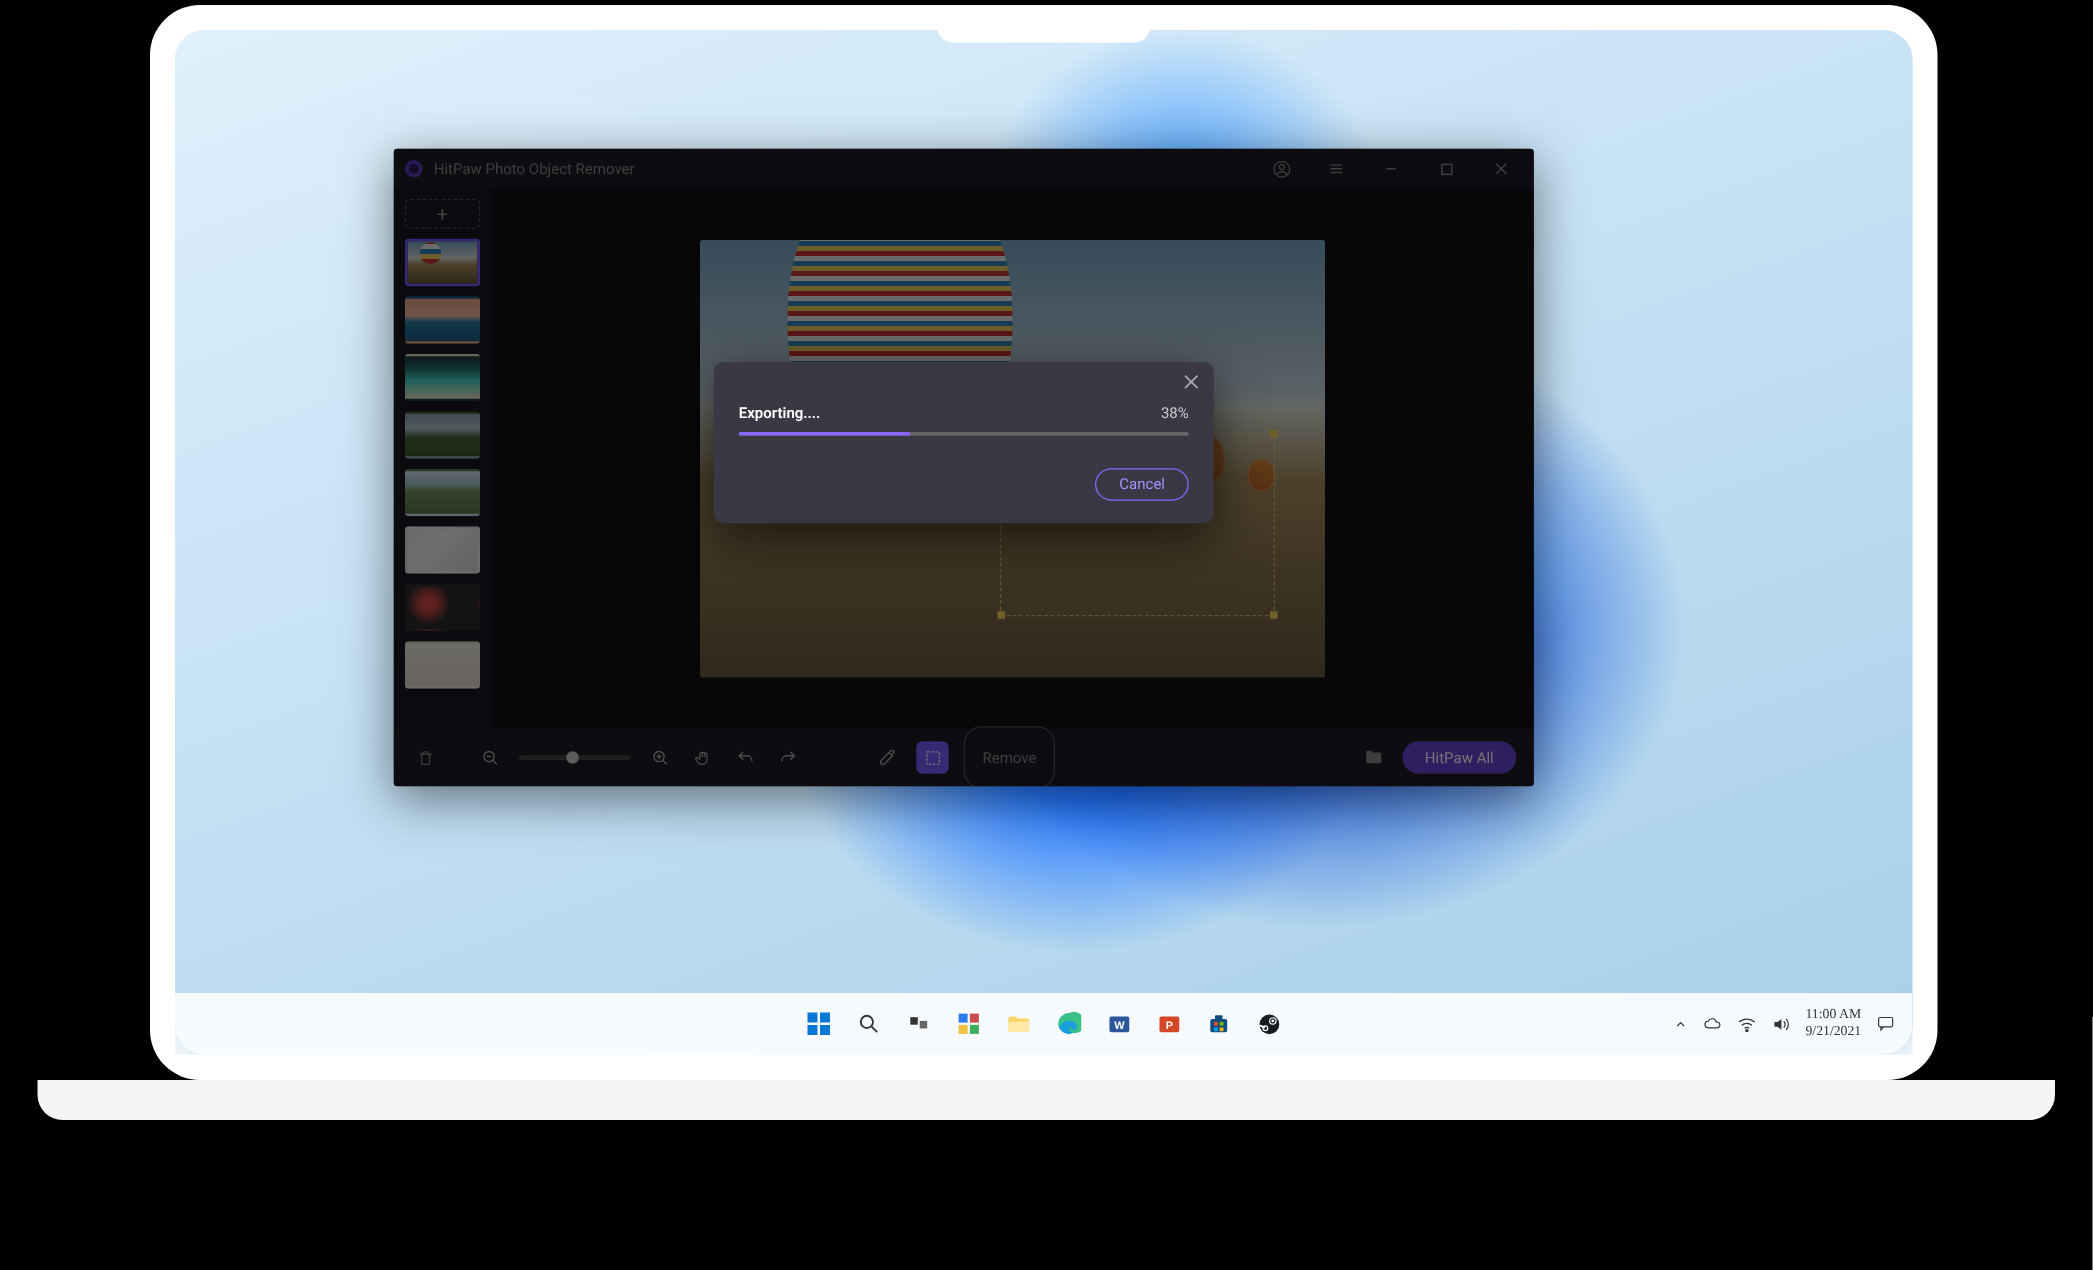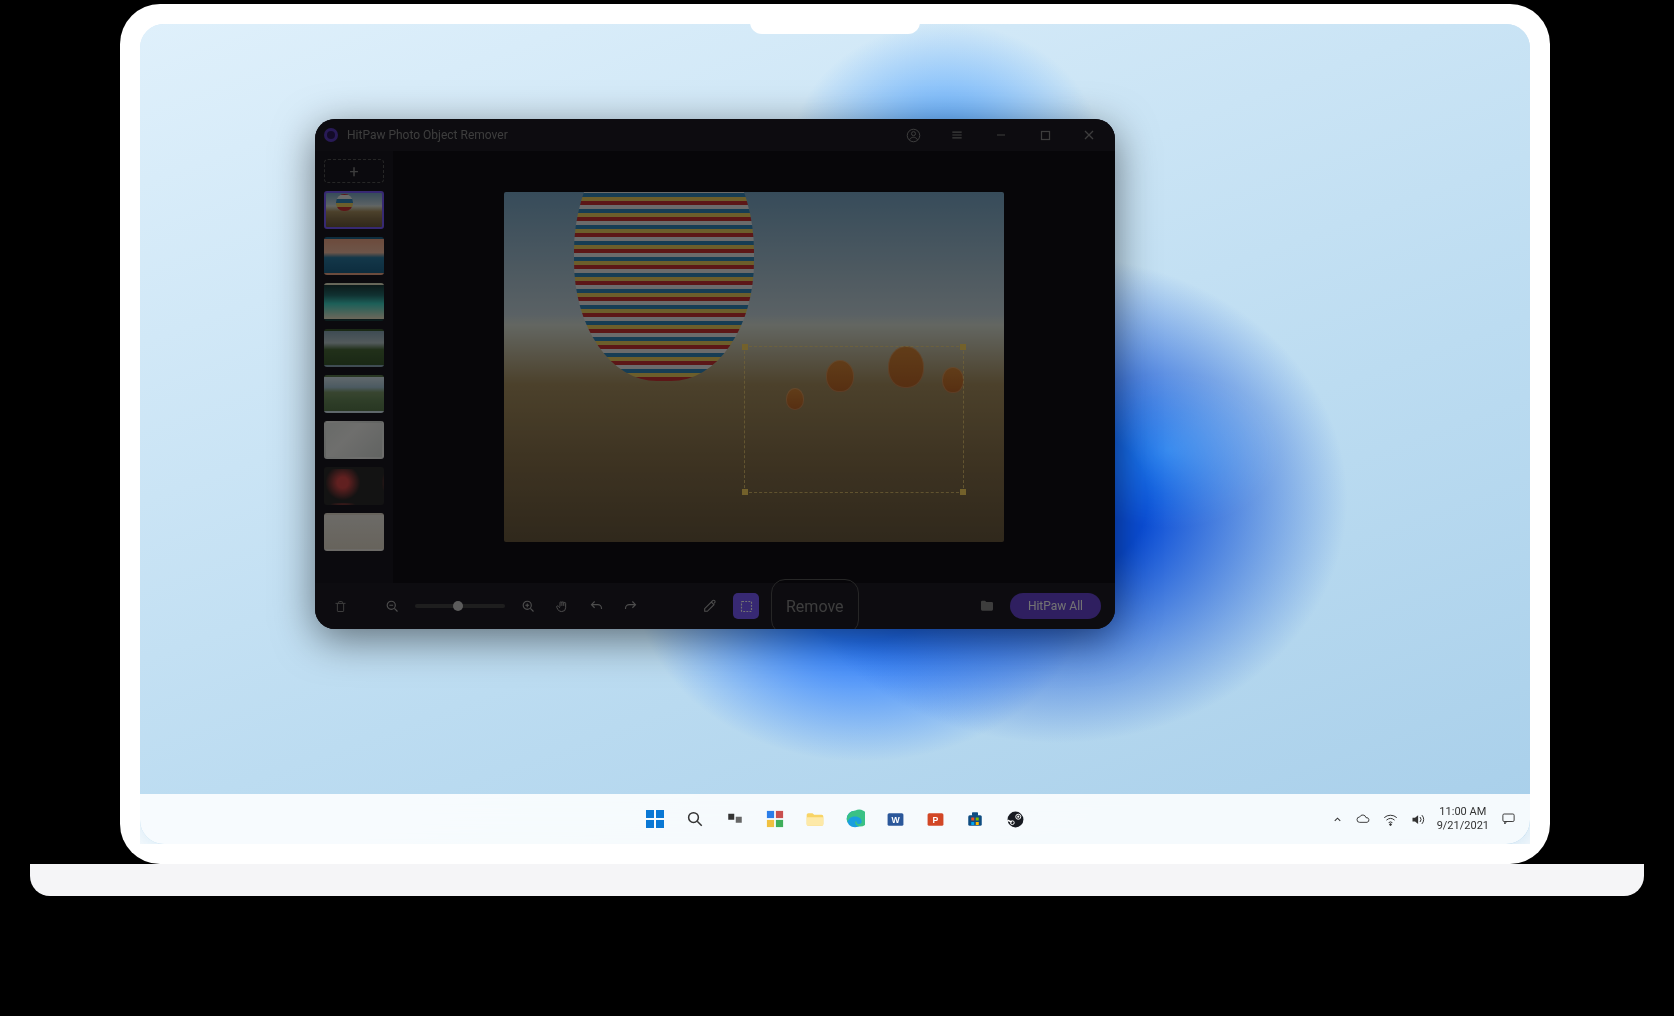--- a/index.html
+++ b/index.html
@@ -103,30 +103,30 @@
     position: absolute;
     right: 14px;
     top: 0;
     bottom: 0;
     display: flex;
     align-items: center;
     gap: 12px;
     font-size: 11px;
     color: #333;
   }
-  .tb-time { text-align: center; line-height: 1.25; }
+  .tb-time { text-align: left; line-height: 1.25; font-family: Liberation Serif, serif; }
   
   .app {
     position: absolute;
     left: 175px;
     top: 95px;
-    width: 800px;
+    width: 912px;
     height: 510px;
     background: #1a1820;
-    border-radius: 20px;
+    border-radius: 3px;
     overflow: hidden;
     color: #ddd;
     box-shadow: 0 10px 40px rgba(0,0,0,0.5);
   }
   .app-dim {
     position: absolute;
     inset: 0;
     background: rgba(0,0,0,0.55);
     z-index: 30;
     pointer-events: none;
@@ -225,21 +225,21 @@
     font-size: 13px;
   }
   .tool-icon { width:22px; height:22px; display:flex; align-items:center; justify-content:center; color:#aaa; }
   .tool-icon.active { background:#7b5cff; color:#fff; border-radius:5px; width:26px; height:26px;}
   .zoom-slider { width: 90px; height:4px; background:#444; border-radius:2px; position:relative;}
   .zoom-slider .knob{ position:absolute; width:10px;height:10px;border-radius:50%;background:#ccc;top:-3px;left:42%;}
   .pill {
     border:1px solid #555;
     border-radius: 14px;
     padding: 17px 14px;
-    font-size: 16px;
+    font-size: 12px;
     color:#888;
     text-align:center;
   }
   .export-btn {
     background: #6846d6;
     color: #fff;
     padding: 6px 18px;
     border-radius: 15px;
     font-size: 12px;
   }
@@ -430,20 +430,39 @@
               <path d="M3 6a2 2 0 012-2h4l2 2h8a2 2 0 012 2v9a2 2 0 01-2 2H5a2 2 0 01-2-2V6z"></path>
             </svg>
         </div>
         <div class="export-btn">
           <span>HitPaw All</span>
         </div>
       </div>
 
       <div class="app-dim"></div>
 
+      <div class="dialog">
+        <div class="close">
+          <svg width="12" height="12">
+              <line x1="1" y1="1" x2="11" y2="11" stroke="#aaa" stroke-width="1.4"></line>
+              <line x1="11" y1="1" x2="1" y2="11" stroke="#aaa" stroke-width="1.4"></line>
+            </svg>
+        </div>
+        <div class="row1">
+          <span class="label">Exporting....</span>
+          <span class="pct">38%</span>
+        </div>
+        <div class="bar">
+          <div class="fill" id="progress-fill" style="width: 38%;"></div>
+        </div>
+        <div class="cancel">
+          <span>Cancel</span>
+        </div>
+        <div style="clear:both"></div>
+      </div>
     </div>
 
     <div class="taskbar">
       <div class="tb-center">
         <div class="tb-icon">
           <svg width="20" height="20" viewBox="0 0 20 20">
               <rect x="1" y="1" width="8" height="8" fill="#0a78d4"></rect>
               <rect x="11" y="1" width="8" height="8" fill="#0a78d4"></rect>
               <rect x="1" y="11" width="8" height="8" fill="#0a78d4"></rect>
               <rect x="11" y="11" width="8" height="8" fill="#0a78d4"></rect>

